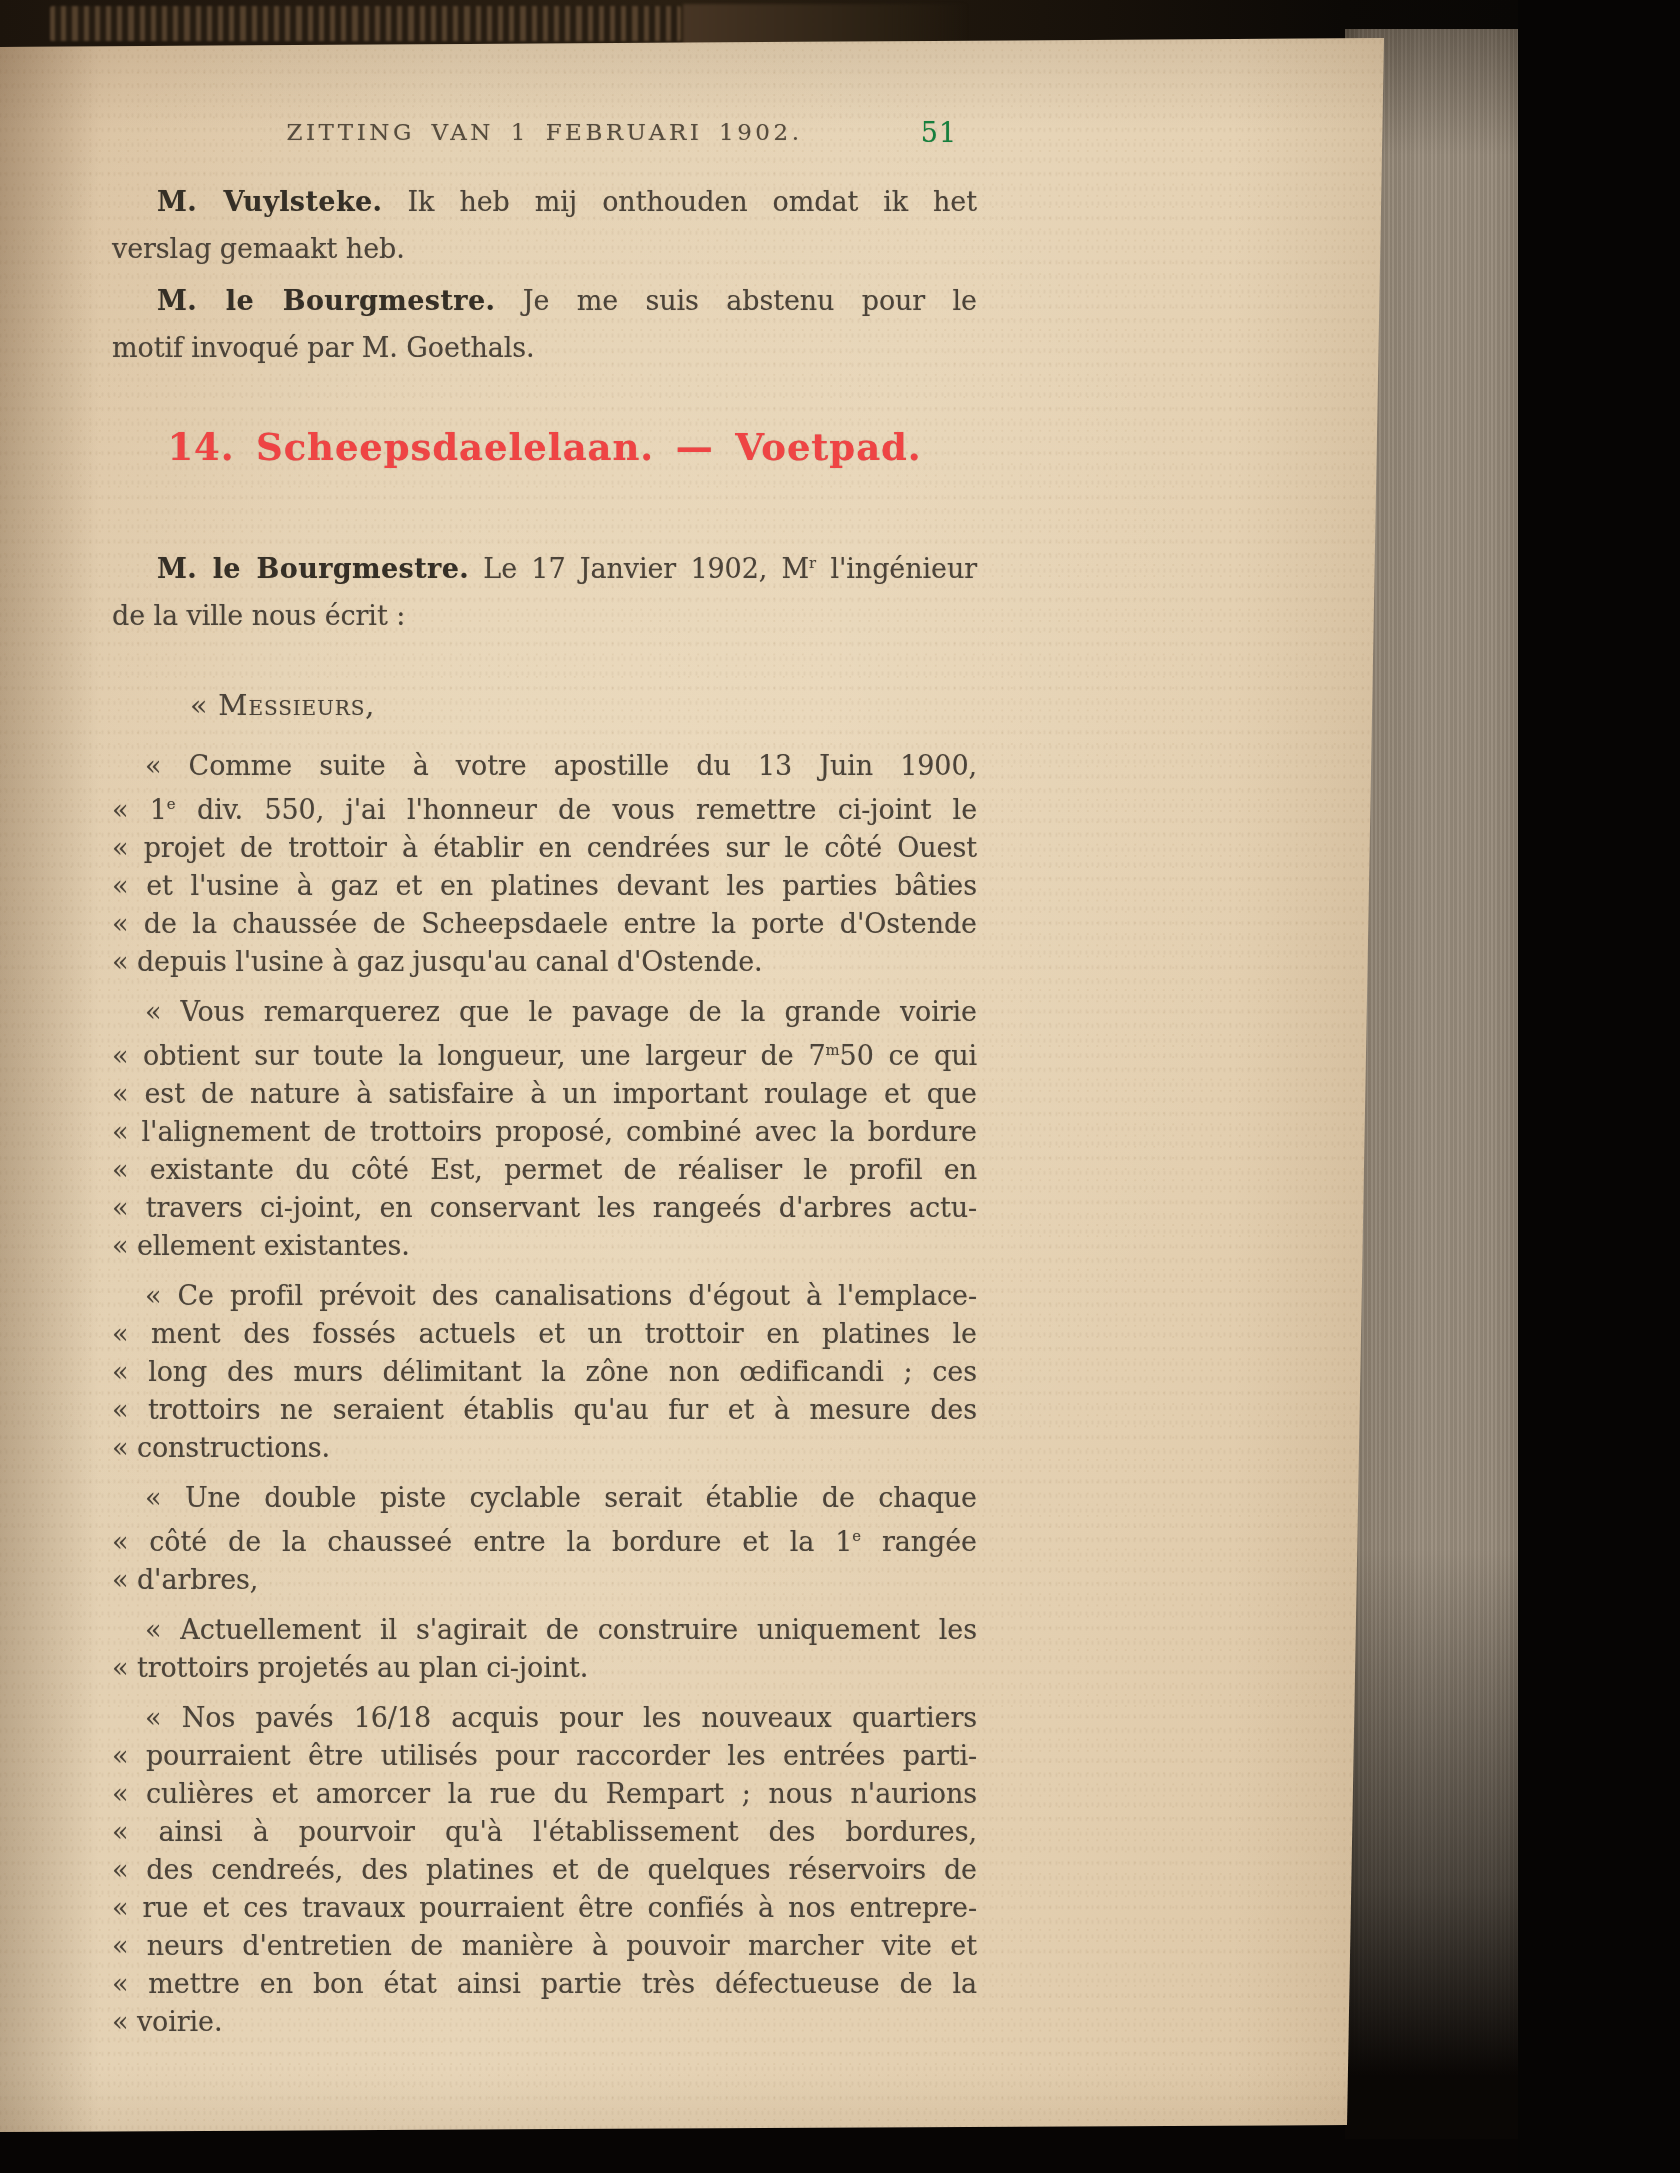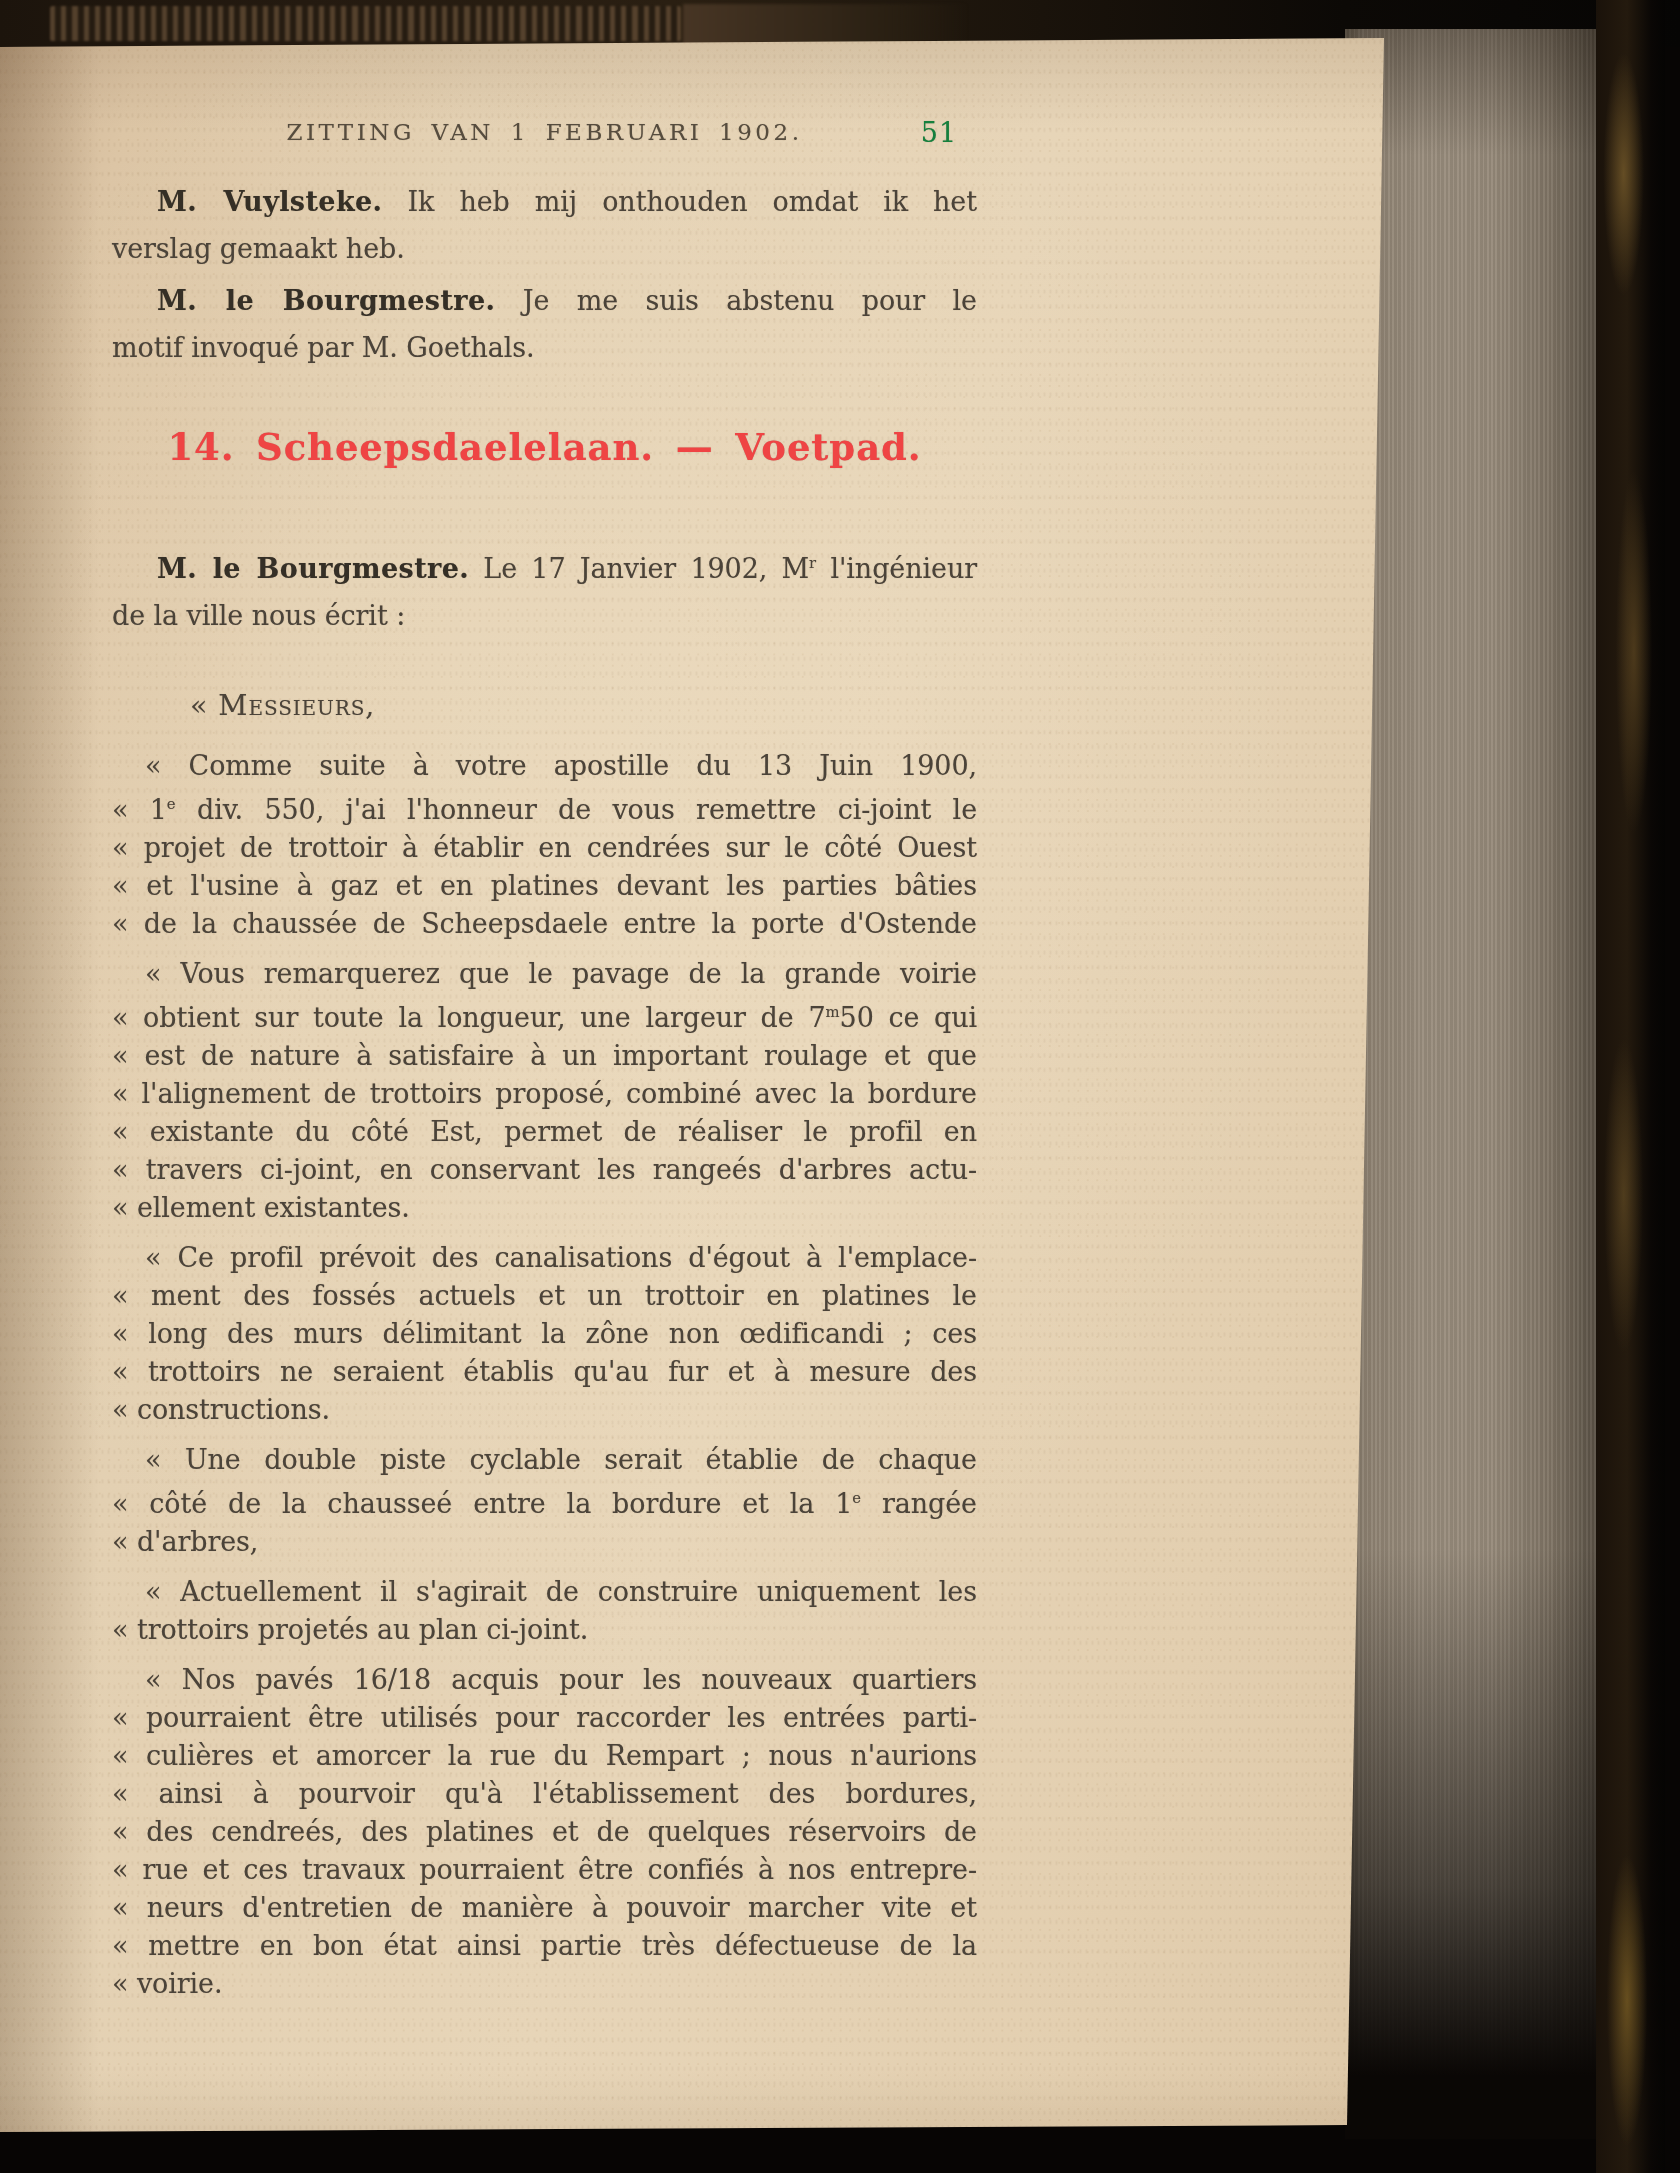--- a/index.html
+++ b/index.html
@@ -1,16 +1,16 @@
 <!DOCTYPE html>
 <html style="font-size:14px"><head>
 <meta charset="utf-8">
 <style>
   html,body{margin:0;padding:0;background:#060504;}
-  .scene{position:relative;width:1680px;height:2174px;overflow:hidden;
+  .scene{position:relative;width:1518px;height:2174px;overflow:hidden;
          background:#070504;font-family:"DejaVu Serif",serif;}
 
   
   .head-edge{position:absolute;left:0;top:0;width:1680px;height:47px;
              background:linear-gradient(90deg,#1c140c 0,#241a10 18%,#2a1f12 40%,#1a130b 62%,#0c0906 80%,#060504 100%);}
   .head-edge-comb{position:absolute;left:50px;top:6px;width:631px;height:35px;
              background:repeating-linear-gradient(90deg,#5d4832 0 5.2px,#271d12 5.2px 11.2px);
              filter:blur(1px);opacity:.85;border-radius:2.6px;}
   .head-edge-smear{position:absolute;left:683px;top:3.5px;width:285px;height:40px;
              background:linear-gradient(90deg,#473524,#2a2013 70%,transparent);filter:blur(1.7px);}
@@ -120,20 +120,21 @@
 
     <div class="salutation">« Messieurs,</div>
 
     <div id="letter-paragraphs">
         <div class="letter-par">
           <div class="ln fill first">« Comme suite à votre apostille du 13 Juin 1900,</div>
           <div class="ln fill">« 1<sup>e</sup> div. 550, j'ai l'honneur de vous remettre ci-joint le</div>
           <div class="ln fill">« projet de trottoir à établir en cendrées sur le côté Ouest</div>
           <div class="ln fill">« et l'usine à gaz et en platines devant les parties bâties</div>
           <div class="ln fill">« de la chaussée de Scheepsdaele entre la porte d'Ostende</div>
+          <div class="ln">« depuis l'usine à gaz jusqu'au canal d'Ostende.</div>
         </div>
         <div class="letter-par">
           <div class="ln fill first">« Vous remarquerez que le pavage de la grande voirie</div>
           <div class="ln fill">« obtient sur toute la longueur, une largeur de 7<sup>m</sup>50 ce qui</div>
           <div class="ln fill">« est de nature à satisfaire à un important roulage et que</div>
           <div class="ln fill">« l'alignement de trottoirs proposé, combiné avec la bordure</div>
           <div class="ln fill">« existante du côté Est, permet de réaliser le profil en</div>
           <div class="ln fill">« travers ci-joint, en conservant les rangeés d'arbres actu-</div>
           <div class="ln">« ellement existantes.</div>
         </div>

